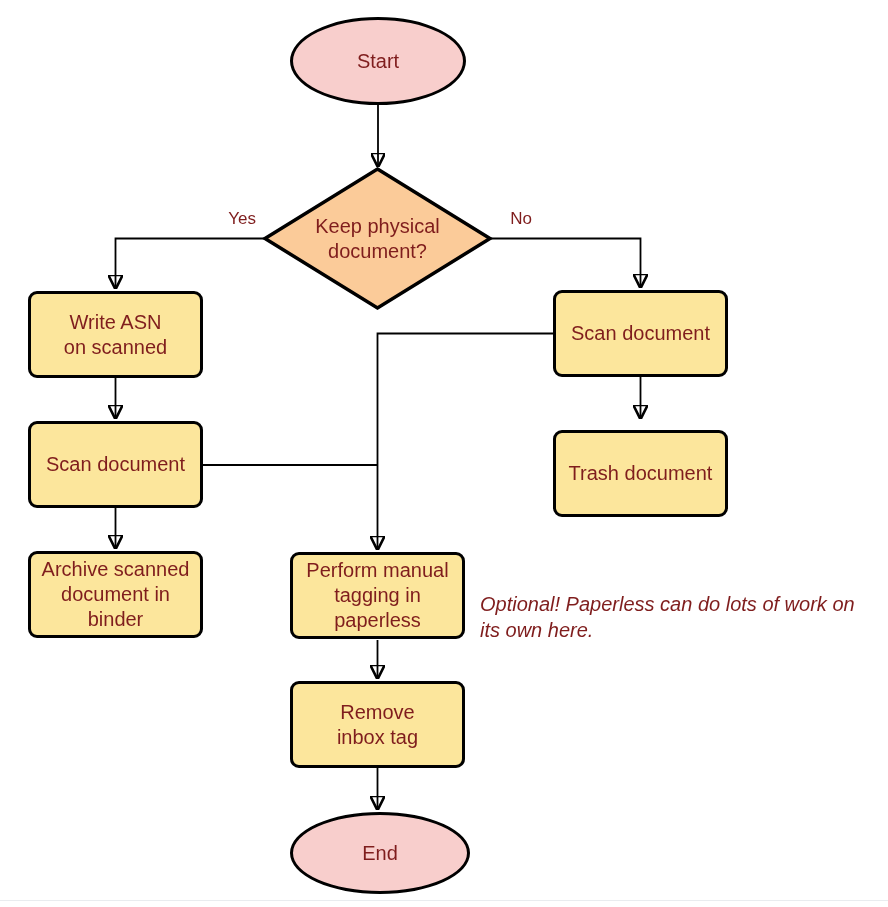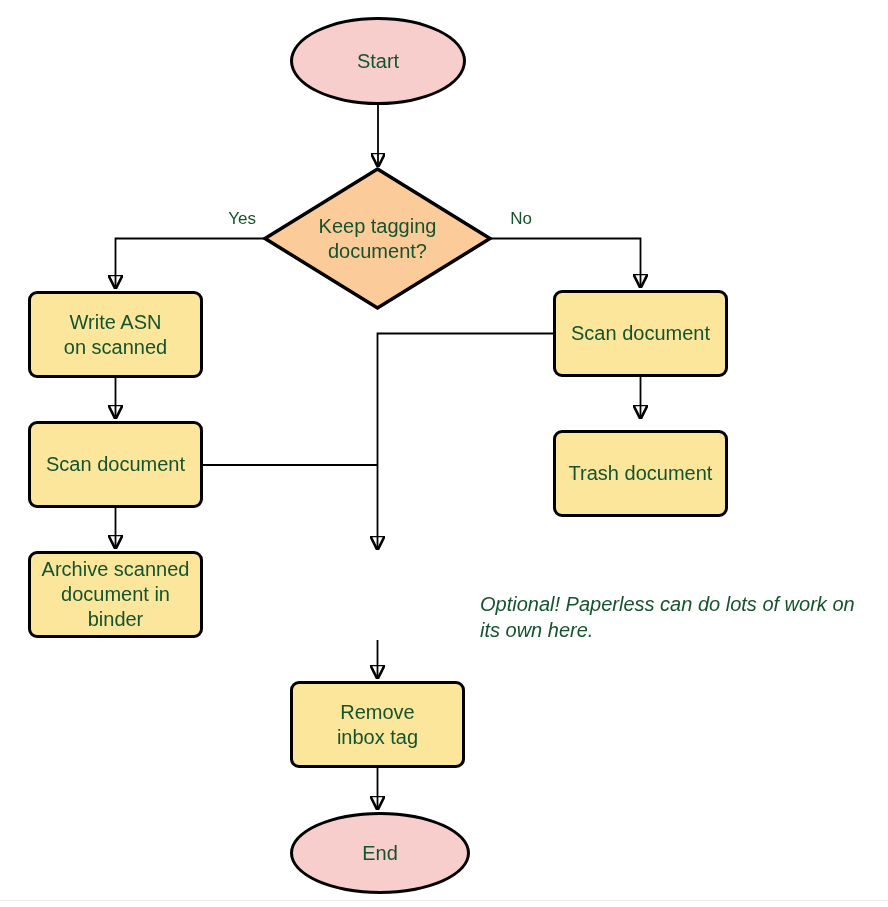--- a/index.html
+++ b/index.html
@@ -7,21 +7,21 @@
     padding: 0;
     background: #ffffff;
     font-family: "Liberation Sans", "DejaVu Sans", sans-serif;
   }
   .canvas {
     position: relative;
     width: 888px;
     height: 907px;
     background: #ffffff;
     overflow: hidden;
-    color: #14532d;
+    color: #7f1d1d;
   }
   .connectors {
     position: absolute;
     left: 0; top: 0;
     width: 888px; height: 907px;
     z-index: 1;
   }
   .connectors path {
     fill: none;
     stroke: #000000;
@@ -122,21 +122,21 @@
   </svg>
 
   <div class="node ellipse" style="left:290px; top:17px; width:176px; height:88px;">
     <span class="label">Start</span>
   </div>
 
   <div class="decision" style="left:263px; top:167px; width:229px; height:143px;">
     <svg width="229" height="143" viewBox="0 0 229 143">
       <polygon points="114.5,2 227,71.5 114.5,141 2,71.5" stroke="#000000" stroke-width="3.5" stroke-linejoin="miter" fill="#FBCB99"></polygon>
     </svg>
-    <div class="label">Keep tagging
+    <div class="label">Keep physical
 document?</div>
   </div>
 
   <div class="edge-label" style="left:200px; top:209px; width:56px;text-align:right;">Yes</div>
 
   <div class="edge-label" style="left:494px; top:209px; width:54px;">No</div>
 
   <div class="node process" style="left:28px; top:291px; width:175px; height:87px;">
     <span class="label">Write ASN
 on scanned</span>
@@ -153,20 +153,25 @@
   </div>
 
   <div class="node process" style="left:553px; top:290px; width:175px; height:87px;">
     <span class="label">Scan document</span>
   </div>
 
   <div class="node process" style="left:553px; top:430px; width:175px; height:87px;">
     <span class="label">Trash document</span>
   </div>
 
+  <div class="node process" style="left:290px; top:552px; width:175px; height:87px;">
+    <span class="label">Perform manual
+tagging in
+paperless</span>
+  </div>
 
   <div class="note" style="left:480px; top:591px; width:408px;">Optional! Paperless can do lots of work on
 its own here.</div>
 
   <div class="node process" style="left:290px; top:681px; width:175px; height:87px;">
     <span class="label">Remove
 inbox tag</span>
   </div>
 
   <div class="node ellipse" style="left:290px; top:812px; width:180px; height:82px;">

